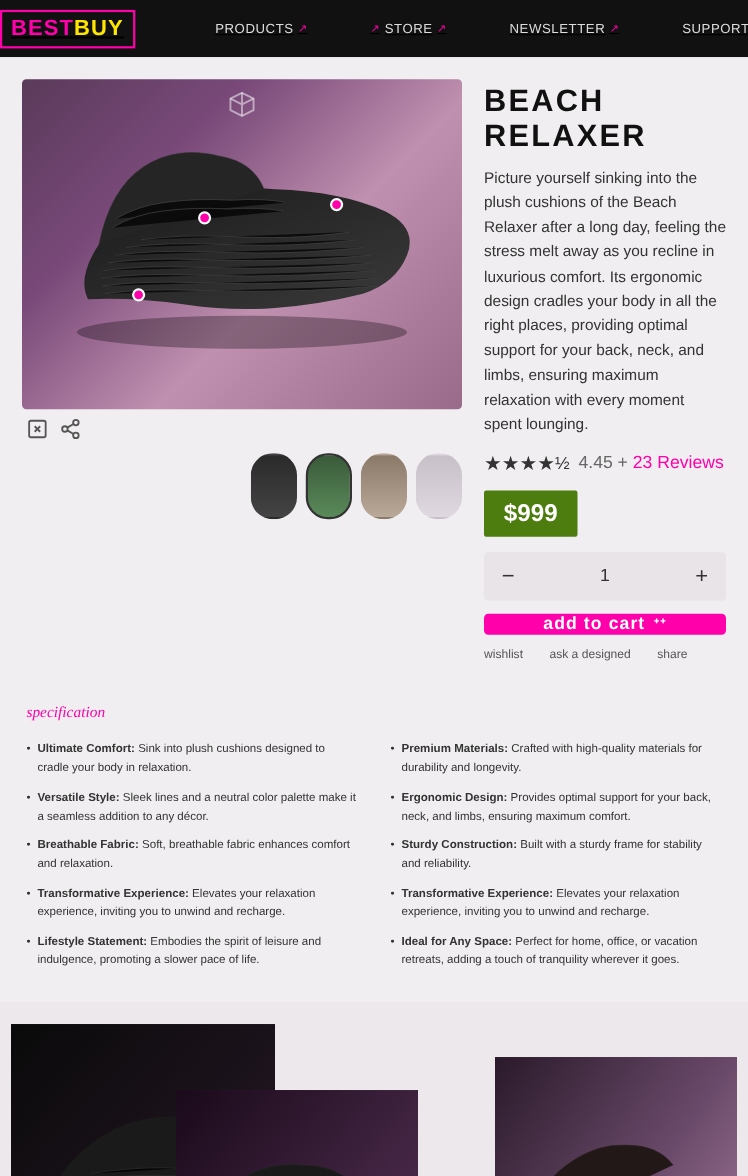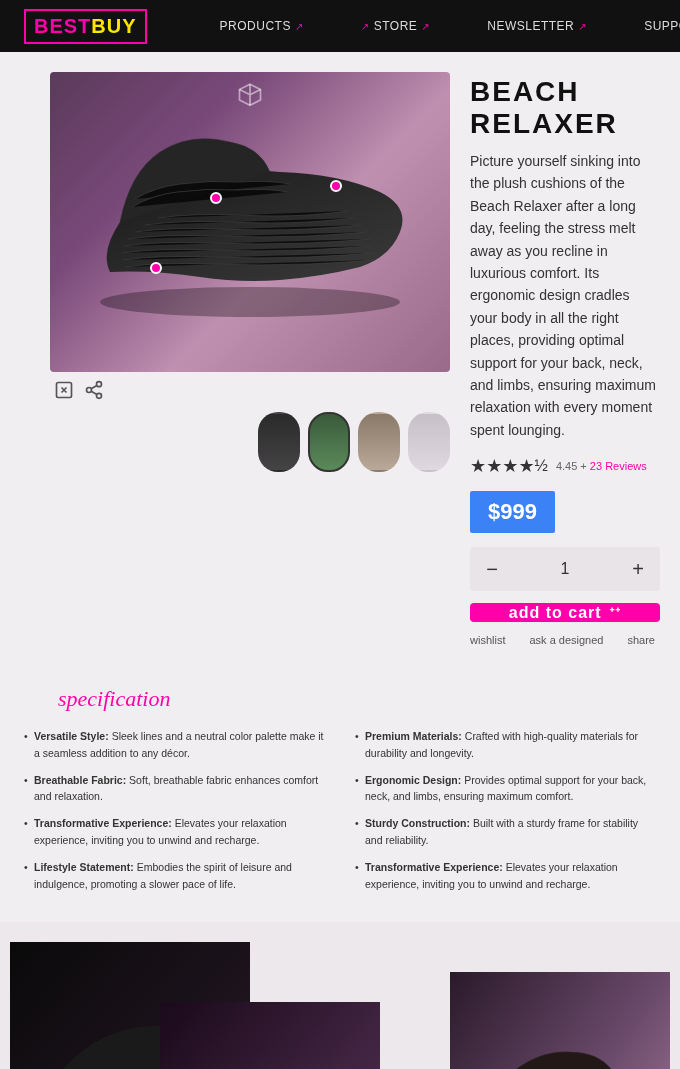--- a/index.html
+++ b/index.html
@@ -4,21 +4,22 @@
   <style>
     * { margin: 0; padding: 0; box-sizing: border-box; }
     body { font-family: Arial, sans-serif; background: #f0eef0; width: 680px; min-height: 1069px; overflow-x: hidden; }
 
     
     header {
       background: #111;
       display: flex;
       align-items: center;
       height: 52px;
-      padding: 0 24px;
+      padding: 0 0;
+      text-decoration: underline;
     }
     .logo {
       background: #111;
       color: #ff00aa;
       font-weight: 900;
       font-size: 20px;
       letter-spacing: 1px;
       text-transform: uppercase;
       border: 2px solid #ff00aa;
       padding: 4px 8px;
@@ -65,21 +66,20 @@
       align-items: center;
       justify-content: center;
     }
 
     
     .product-section {
       display: flex;
       padding: 20px 20px 20px 20px;
       gap: 20px;
       background: #f0eef0;
-      margin-left: 30px;
     }
     .product-image-col {
       flex: 0 0 400px;
       position: relative;
     }
     .main-product-img {
       width: 400px;
       height: 300px;
       background: linear-gradient(135deg, #5a3a5a 0%, #7a4a7a 30%, #c090b0 60%, #9a6a8a 100%);
       border-radius: 4px;
@@ -154,24 +154,24 @@
       color: #333;
       margin-bottom: 14px;
     }
     .rating-row {
       display: flex;
       align-items: center;
       gap: 8px;
       margin-bottom: 14px;
     }
     .stars { color: #333; font-size: 18px; }
-    .rating-text { font-size: 11px; color: #666; }
+    .rating-text { font-size: 16px; color: #666; }
     .rating-text .reviews { color: #ff00aa; }
     .price-badge {
-      background: #3b82f6;
+      background: #4d7c0f;
       color: white;
       font-size: 22px;
       font-weight: bold;
       padding: 8px 18px;
       display: inline-block;
       margin-bottom: 14px;
       border-radius: 2px;
     }
     .quantity-row {
       display: flex;
@@ -226,27 +226,26 @@
       color: #555;
     }
     .action-links a { color: #555; text-decoration: none; cursor: pointer; }
 
     
     .spec-section {
       padding: 20px 24px;
       background: #f0eef0;
     }
     .spec-title {
-      font-size: 22px;
+      font-size: 14px;
       font-weight: 400;
       color: #ff00aa;
       font-style: italic;
       margin-bottom: 16px;
       font-family: Georgia, serif;
-      margin-left: 34px;
     }
     .spec-grid {
       display: grid;
       grid-template-columns: 1fr 1fr;
       gap: 0 30px;
     }
     .spec-item {
       font-size: 10.5px;
       line-height: 1.6;
       color: #333;
@@ -464,20 +463,23 @@
     </div>
   </div>
 </div>
 
 <div class="spec-section">
   <h2 class="spec-title">specification</h2>
   <div class="spec-grid">
 
     <div>
       <div class="spec-item">
+        <strong>Ultimate Comfort:</strong> Sink into plush cushions designed to cradle your body in relaxation.
+      </div>
+      <div class="spec-item">
         <strong>Versatile Style:</strong> Sleek lines and a neutral color palette make it a seamless addition to any décor.
       </div>
       <div class="spec-item">
         <strong>Breathable Fabric:</strong> Soft, breathable fabric enhances comfort and relaxation.
       </div>
       <div class="spec-item">
         <strong>Transformative Experience:</strong> Elevates your relaxation experience, inviting you to unwind and recharge.
       </div>
       <div class="spec-item">
         <strong>Lifestyle Statement:</strong> Embodies the spirit of leisure and indulgence, promoting a slower pace of life.
@@ -489,20 +491,23 @@
         <strong>Premium Materials:</strong> Crafted with high-quality materials for durability and longevity.
       </div>
       <div class="spec-item">
         <strong>Ergonomic Design:</strong> Provides optimal support for your back, neck, and limbs, ensuring maximum comfort.
       </div>
       <div class="spec-item">
         <strong>Sturdy Construction:</strong> Built with a sturdy frame for stability and reliability.
       </div>
       <div class="spec-item">
         <strong>Transformative Experience:</strong> Elevates your relaxation experience, inviting you to unwind and recharge.
+      </div>
+      <div class="spec-item">
+        <strong>Ideal for Any Space:</strong> Perfect for home, office, or vacation retreats, adding a touch of tranquility wherever it goes.
       </div>
     </div>
   </div>
 </div>
 
 <div class="gallery-section">
 
   <div class="gallery-img-1">
     <svg viewBox="0 0 240 260" width="240" height="260" xmlns="http://www.w3.org/2000/svg">
       <defs>

